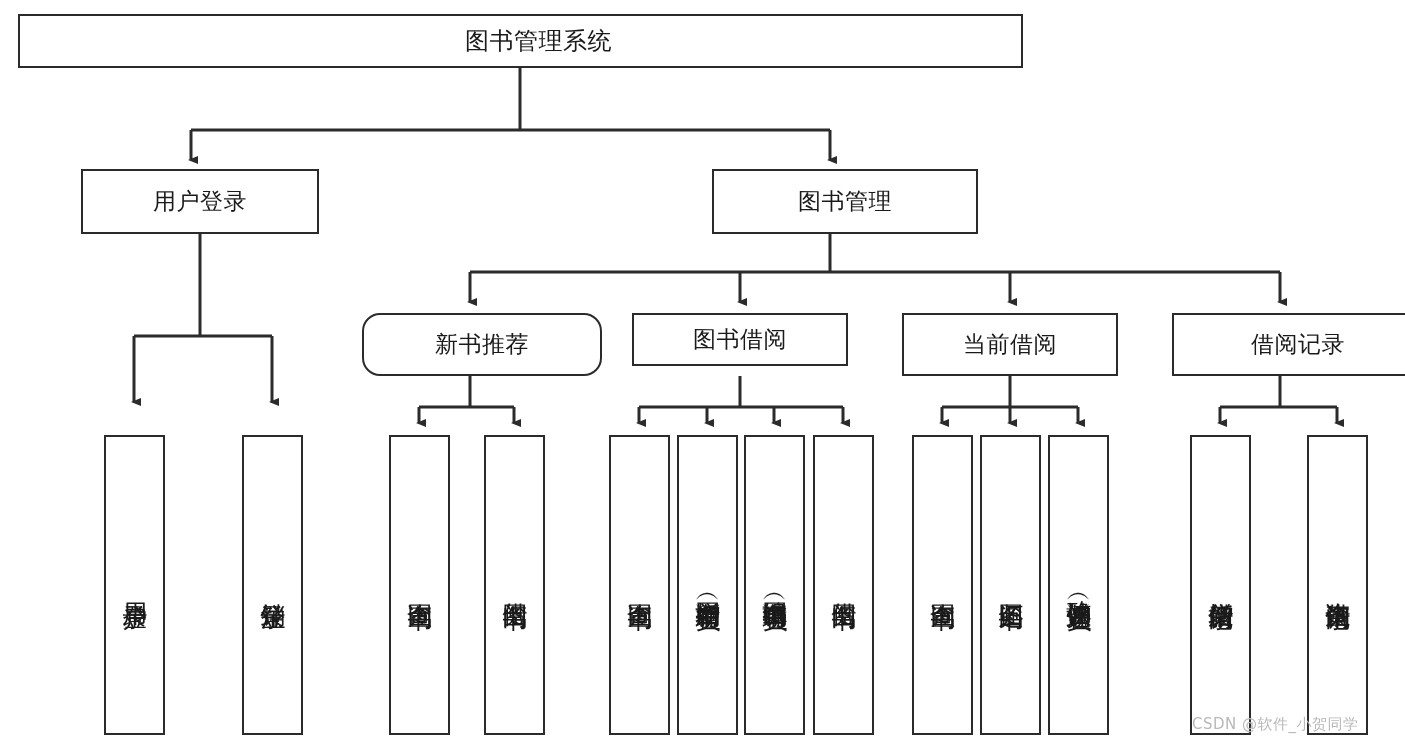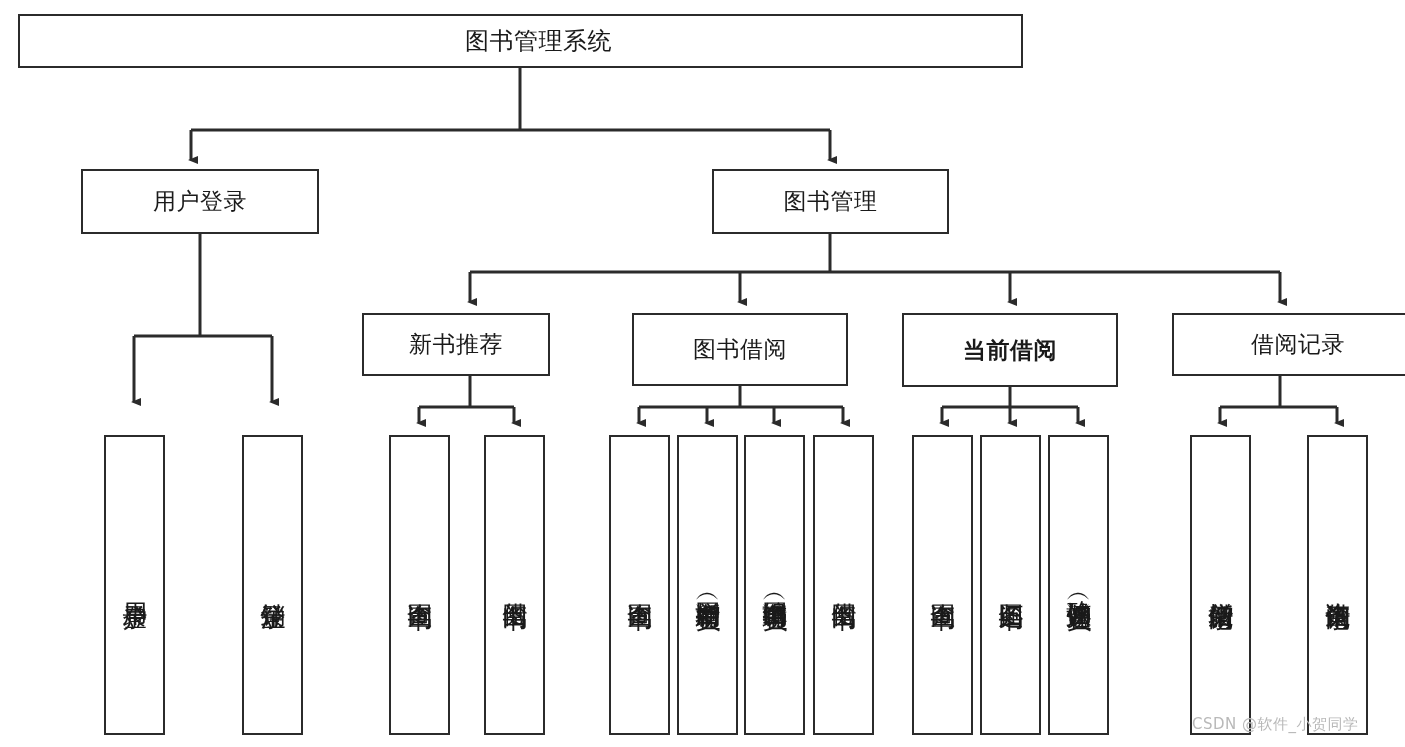--- a/index.html
+++ b/index.html
@@ -123,31 +123,31 @@
     </g>
   </svg>
 
   <div class="node node-h node-root" style="left:18px; top:14px; width:1005px; height:54px;padding-left:36px;">
     <span>图书管理系统</span>
   </div>
 
   <div class="node node-h" style="left:81px; top:169px; width:238px; height:65px;">
     <span>用户登录</span>
   </div>
-  <div class="node node-h" style="left:712px; top:169px; width:237px; height:65px;">
+  <div class="node node-h" style="left:712px; top:169px; width:266px; height:65px;">
     <span>图书管理</span>
   </div>
 
-  <div class="node node-h" style="left:362px; top:313px; width:188px; height:63px;">
+  <div class="node node-h" style="left:362px; top:313px; width:240px; height:63px;border-radius:18px;">
     <span>新书推荐</span>
   </div>
-  <div class="node node-h" style="left:632px; top:313px; width:216px; height:73px;">
+  <div class="node node-h" style="left:632px; top:313px; width:216px; height:53px;">
     <span>图书借阅</span>
   </div>
-  <div class="node node-h" style="left:902px; top:313px; width:216px; height:74px;font-weight:bold;">
+  <div class="node node-h" style="left:902px; top:313px; width:216px; height:63px;">
     <span>当前借阅</span>
   </div>
   <div class="node node-h" style="left:1172px; top:313px; width:252px; height:63px;">
     <span>借阅记录</span>
   </div>
 
   <div class="node leaf center-v" style="left:104px; top:435px; width:61px; height:300px;">
     <span class="vtext">用户登录</span>
   </div>
   <div class="node leaf center-v" style="left:242px; top:435px; width:61px; height:300px;">

